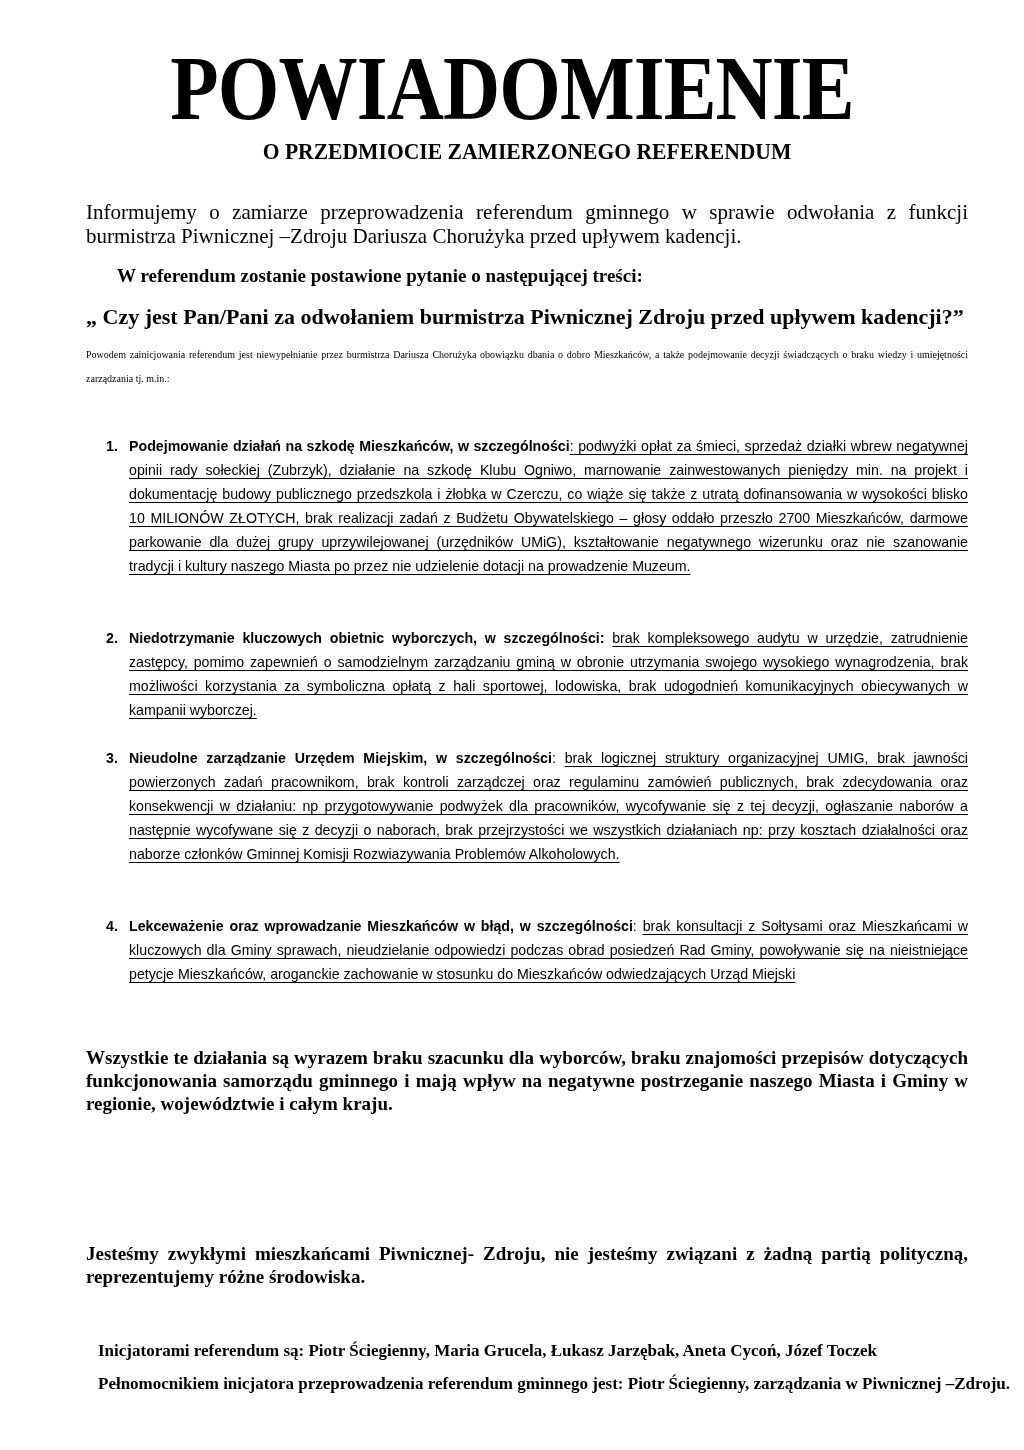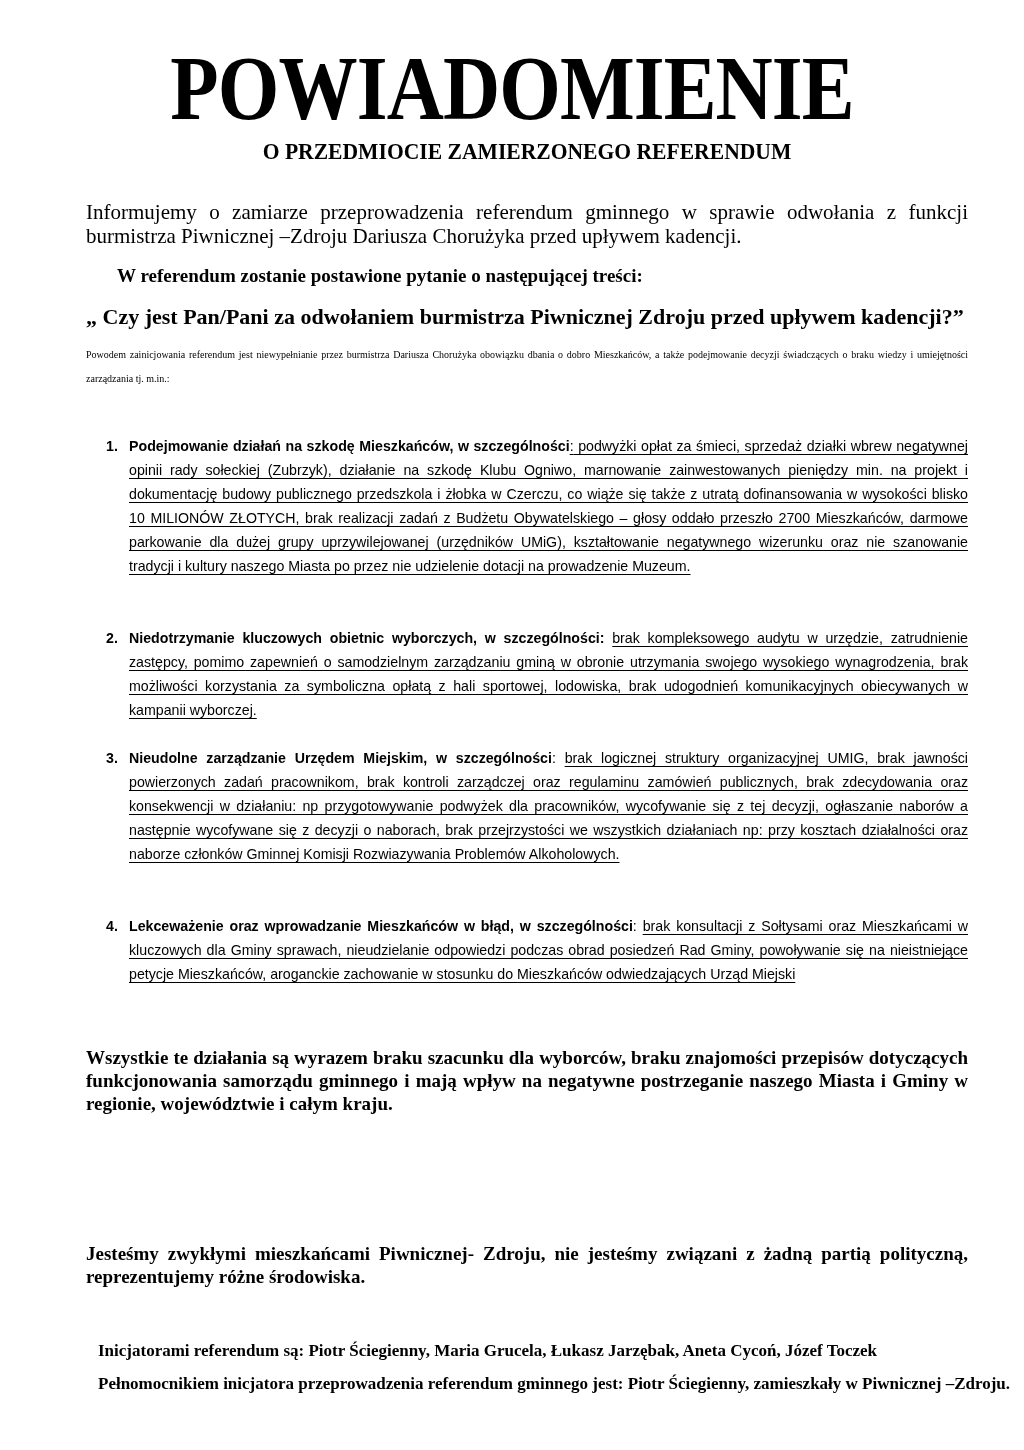--- a/index.html
+++ b/index.html
@@ -86,15 +86,15 @@
     <li class="list-item item-4">
       <span class="list-num">4.</span>
       <div class="list-body"><span class="list-lead">Lekceważenie oraz wprowadzanie Mieszkańców  w błąd, w szczególności</span><span>: </span><span class="list-detail">brak konsultacji z Sołtysami oraz Mieszkańcami w kluczowych dla Gminy sprawach, nieudzielanie odpowiedzi podczas obrad posiedzeń Rad Gminy, powoływanie się na nieistniejące petycje Mieszkańców, aroganckie zachowanie w stosunku do Mieszkańców odwiedzających Urząd Miejski</span></div>
     </li>
   </ol>
 
   <p class="serif-p bold-p c1">Wszystkie te działania są wyrazem braku szacunku dla wyborców, braku znajomości przepisów dotyczących funkcjonowania samorządu gminnego i mają wpływ na negatywne postrzeganie naszego Miasta i Gminy w regionie, województwie i całym kraju.</p>
   <p class="serif-p bold-p c4">Jesteśmy zwykłymi mieszkańcami Piwnicznej- Zdroju, nie jesteśmy związani z żadną partią polityczną, reprezentujemy różne środowiska.</p>
 
   <p class="foot f1">Inicjatorami referendum są: Piotr Ściegienny, Maria Grucela, Łukasz Jarzębak, Aneta Cycoń, Józef  Toczek</p>
-  <p class="foot f2">Pełnomocnikiem inicjatora przeprowadzenia referendum gminnego jest: Piotr Ściegienny, zamieszkały w Piwnicznej –Zdroju.</p>
+  <p class="foot f2">Pełnomocnikiem inicjatora przeprowadzenia referendum gminnego jest: Piotr Ściegienny, zarządzania w Piwnicznej –Zdroju.</p>
 
 </div>
 
 </body></html>

